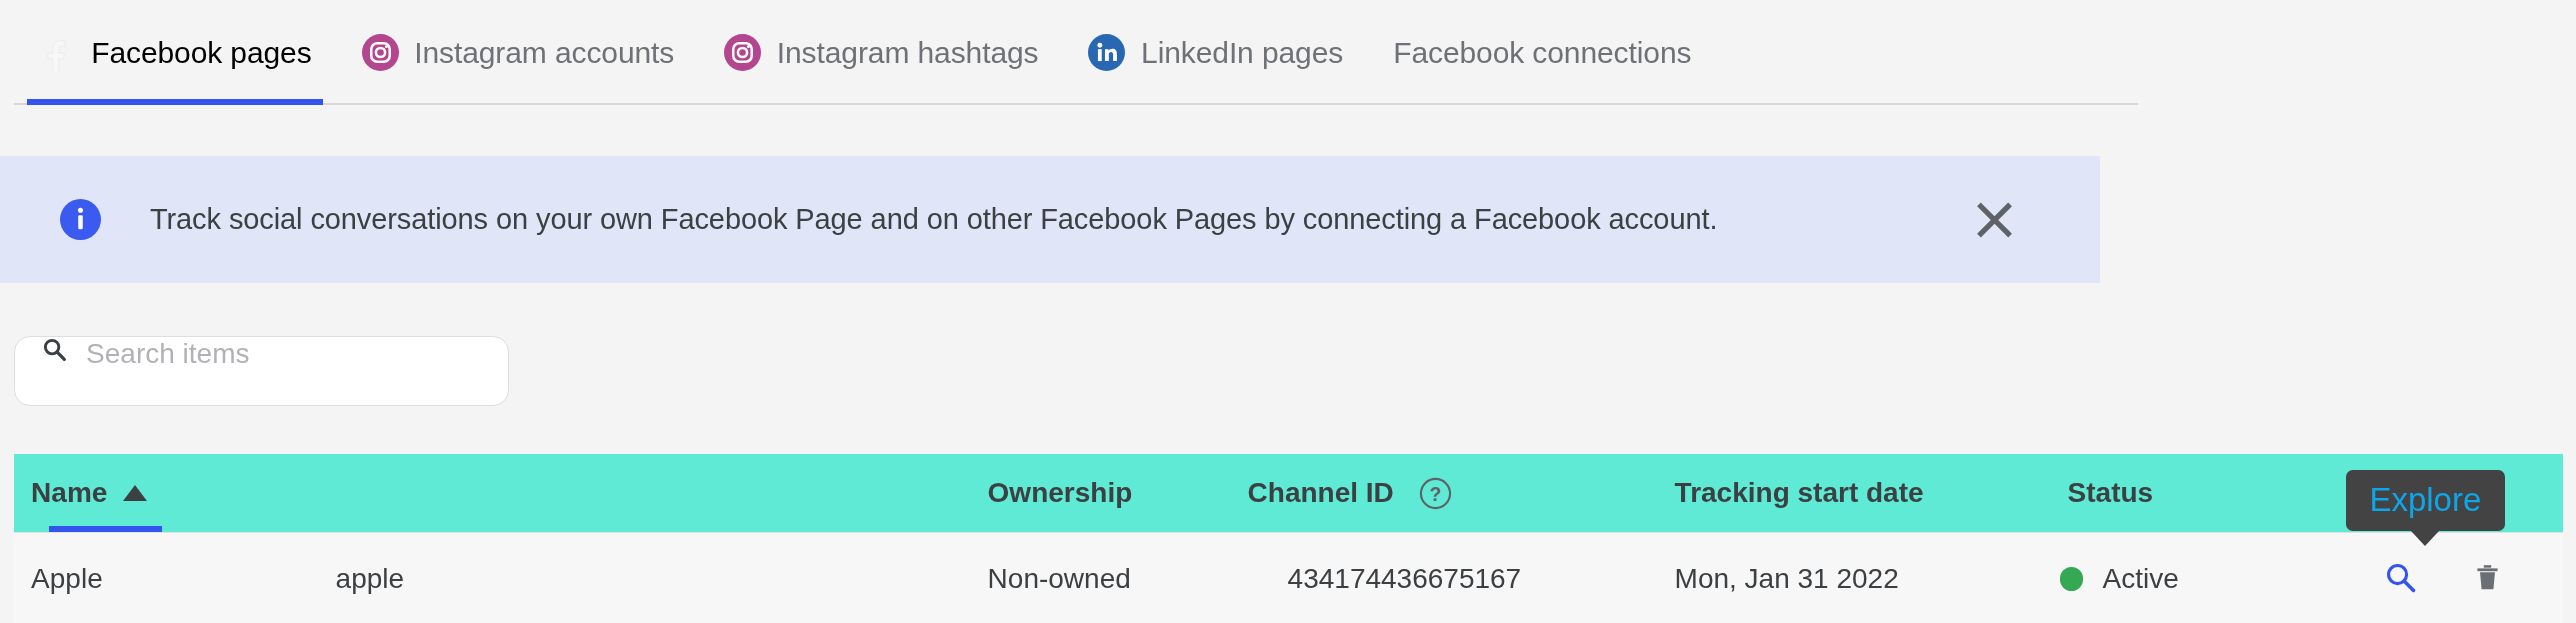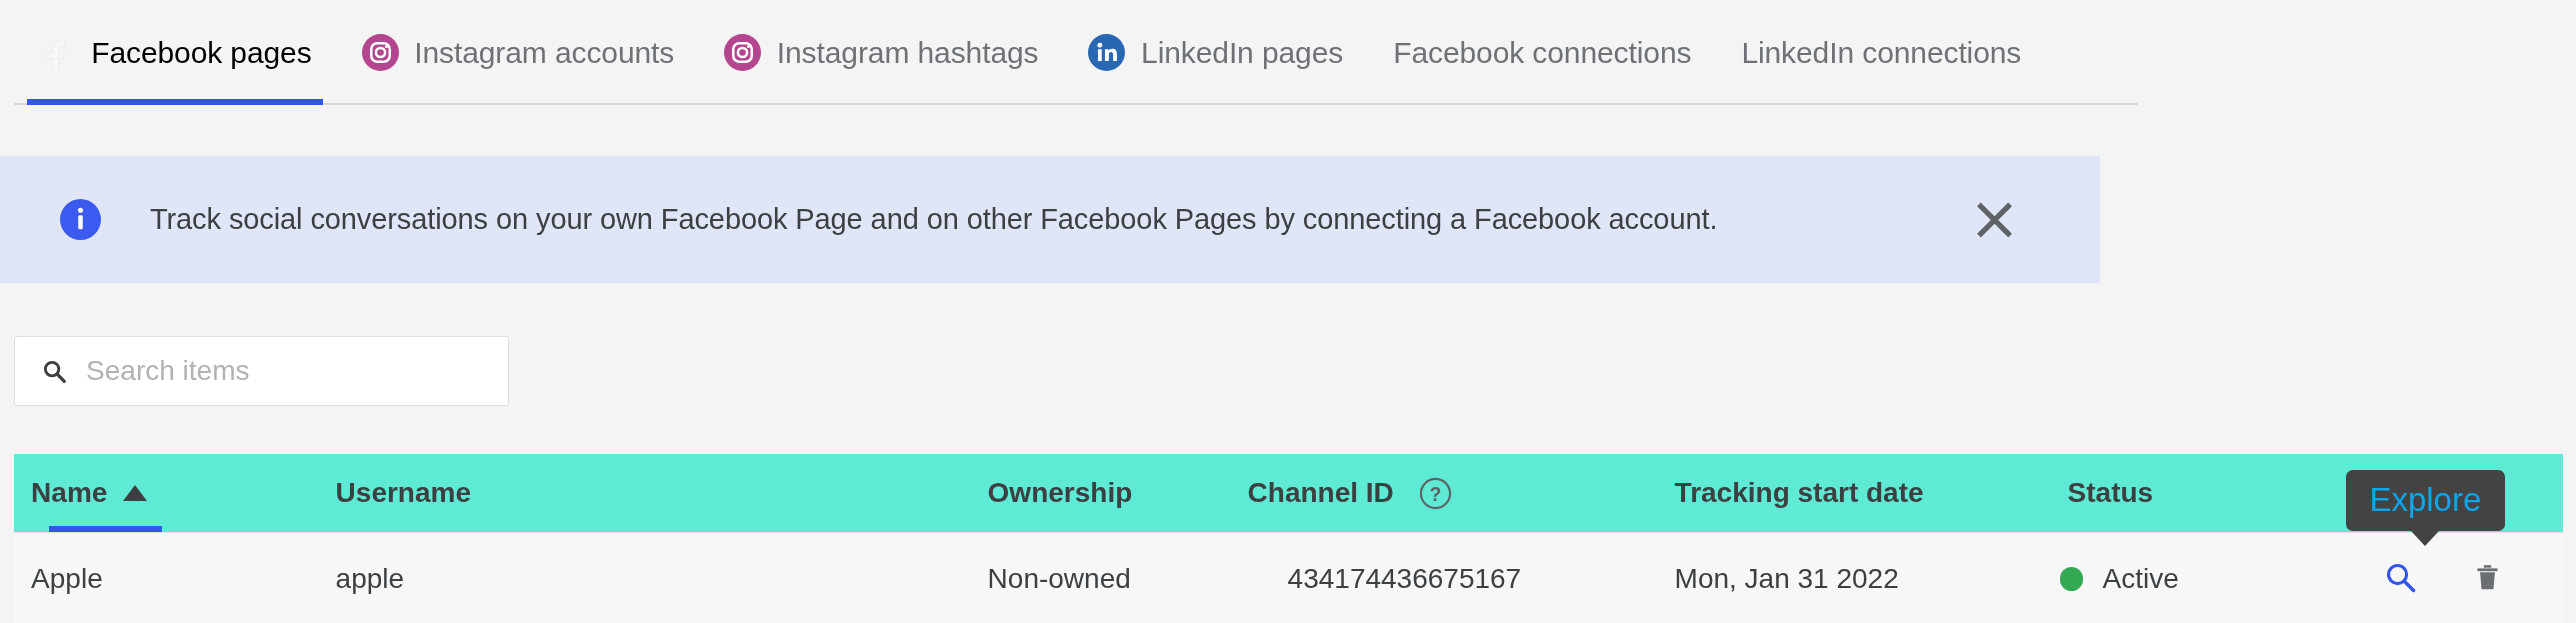--- a/index.html
+++ b/index.html
@@ -96,23 +96,23 @@
     width: 43px; height: 43px;
   }
 
   
   .search-wrap {
     position: absolute;
     left: 13.6px; top: 336px;
     width: 495px; height: 70px;
     background: #ffffff;
     border: 1.9px solid #dedede;
-    border-radius: 3px;
-    display: flex;
-    align-items: center;
+    border-radius: 16px;
+    display: flex;
+    align-items: flex-start;
     box-sizing: border-box;
   }
   .search-icon {
     margin-left: 27px;
     width: 25px; height: 25px;
     flex: 0 0 auto;
   }
   .search-input {
     border: 0; outline: none;
     background: transparent;
@@ -271,23 +271,20 @@
             <path d="M17.4 15.6h3.7v1.7c.6-1.1 2-2.1 4-2.1 3.3 0 4.6 2 4.6 5.5v7.1h-3.9v-6.4c0-1.8-.6-2.9-2.2-2.9-1.4 0-2.2 1-2.2 2.9v6.4h-4z" fill="#fff"></path>
           </svg>
         </span>
         <span class="tab-label">LinkedIn pages</span>
       </div>
 
       <div class="tab">
         <span class="tab-label">Facebook connections</span>
       </div>
 
-      <div class="tab">
-        <span class="tab-label">LinkedIn connections</span>
-      </div>
 
     </div>
   </div>
 
   <div class="banner">
     <span class="banner-icon">
       <svg viewBox="0 0 42 42" width="41" height="41" xmlns="http://www.w3.org/2000/svg">
         <circle cx="21" cy="21" r="21" fill="#3b5bf0"></circle>
         <circle cx="21" cy="11.5" r="2.6" fill="#fff"></circle>
         <rect x="18.7" y="16.6" width="4.6" height="14.4" rx="1.4" fill="#fff"></rect>
@@ -311,23 +308,20 @@
     <input class="search-input" type="text" value="" placeholder="Search items" style="">
   </div>
 
   <div class="table">
 
     <div class="thead">
       <div class="th sorted" style="left:17.5px;">
         <span>Name</span>
         <span class="sort-caret"></span>
       </div>
-      <div class="th" style="left:322px;">
-        <span>Username</span>
-      </div>
       <div class="th" style="left:974px;text-align:center;">
         <span>Ownership</span>
       </div>
       <div class="th" style="left:1210px;margin-left:24px;">
         <span>Channel ID</span>
         <span class="help-icon">
           <svg viewBox="0 0 34 34" width="33" height="33" xmlns="http://www.w3.org/2000/svg" style="font-size:29px">
             <circle cx="17" cy="17" r="15" fill="none" stroke="#5f6368" stroke-width="2.2"></circle>
             <text x="17" y="24.5" text-anchor="middle" font-family="Liberation Sans, sans-serif" font-size="20" fill="#5f6368">?</text>
           </svg>

